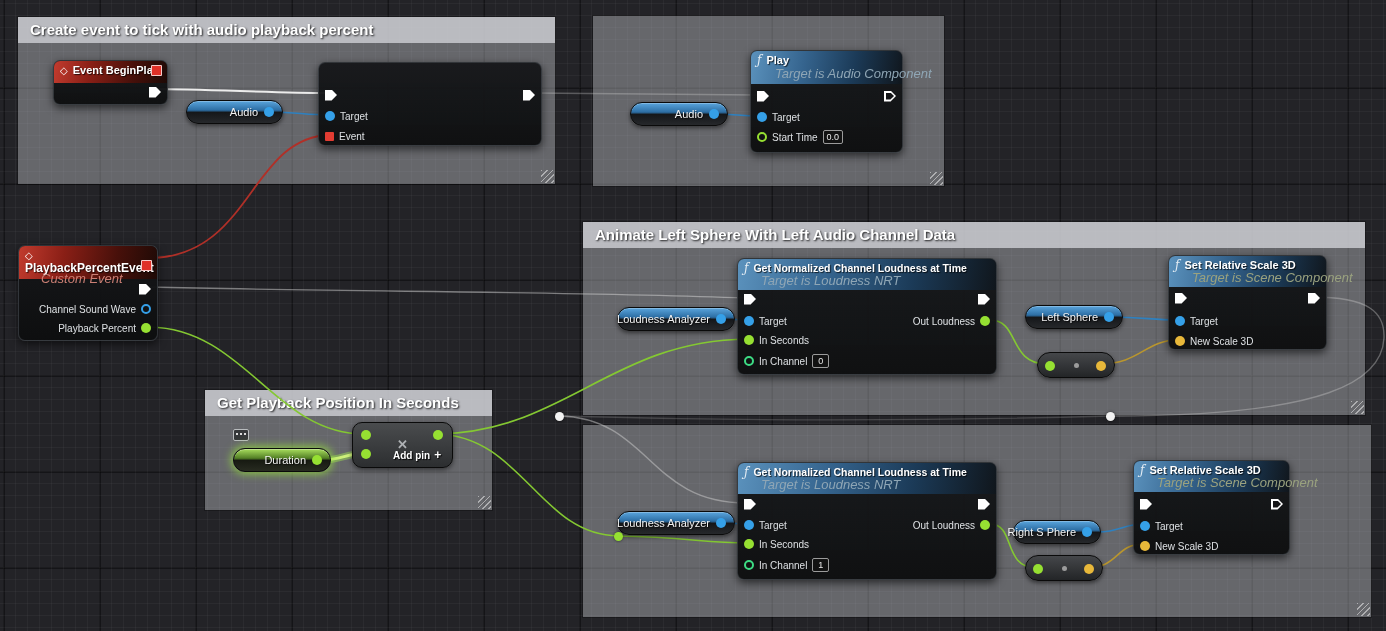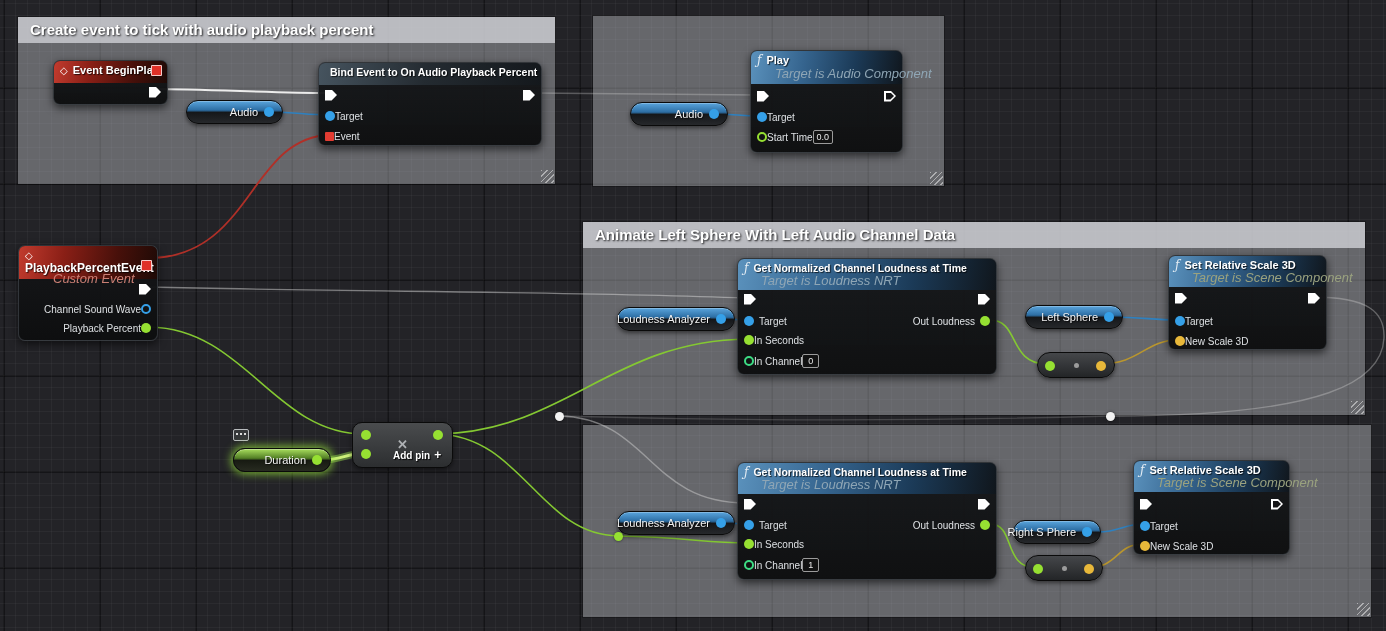--- a/index.html
+++ b/index.html
@@ -34,21 +34,21 @@
   .hdr-slate{background:linear-gradient(100deg,#46545f 0%,#242b31 48%,#14181c 100%);}
   .t{font-size:11px;font-weight:bold;color:#fff;text-shadow:1px 1px 1px rgba(0,0,0,0.75);line-height:13px;white-space:nowrap;}
   .s{font-size:13px;font-style:italic;line-height:11px;color:#8fa6b5;white-space:nowrap;}
   .s-olive{color:#9aa27f;}
   .s-red{color:#cb7f74;}
   .fnicon{font-family:"DejaVu Serif",serif;font-style:italic;font-size:12px;color:#e3ecf3;line-height:13px;}
   .evicon{font-size:10px;color:#fff;line-height:13px;}
   .bindicon{width:13px;height:11px;margin-top:1px;border-radius:1px;background:
     linear-gradient(180deg,#d8d2b8 0 3px,#8a8570 3px 4px,#cfc9ae 4px 7px,#8a8570 7px 8px,#c5bfa4 8px 11px);}
   .hsq{position:absolute;right:5px;top:5px;width:9px;height:9px;background:#e03128;border:1px solid rgba(255,255,255,0.75);border-radius:1px;}
-  .row{position:absolute;left:6px;right:6px;display:flex;align-items:center;height:16px;}
+  .row{position:absolute;left:6px;right:6px;display:flex;align-items:center;gap:5px;height:16px;}
   .row.r{flex-direction:row-reverse;}
   .row.spread{justify-content:space-between;}
   .side{display:flex;align-items:center;gap:5px;}
   .plabel{font-size:10px;color:#dde0e3;white-space:nowrap;}
   .valbox{border:1px solid #9b9b9b;background:#121212;color:#e9e9e9;font-size:9px;line-height:12px;
     padding:0 3px;border-radius:2px;min-width:9px;text-align:center;}
   
   .pexec{width:12px;height:11px;position:relative;flex:none;}
   .pexec::before{content:"";position:absolute;inset:0;background:#fff;
     clip-path:polygon(0 0,55% 0,100% 50%,55% 100%,0 100%);}
@@ -93,20 +93,24 @@
     <div class="ctitle">Create event to tick with audio playback percent</div>
     <div class="resize"></div>
   </div>
   <div class="comment" style="left:593px;top:16px;width:351px;height:170px;">
     <div class="resize"></div>
   </div>
   <div class="comment" style="left:583px;top:222px;width:782px;height:193px;">
     <div class="ctitle">Animate Left Sphere With Left Audio Channel Data</div>
     <div class="resize"></div>
   </div>
+  <div class="comment" style="left:205px;top:390px;width:287px;height:120px;">
+    <div class="ctitle">Get Playback Position In Seconds</div>
+    <div class="resize"></div>
+  </div>
   <div class="comment" style="left:583px;top:425px;width:788px;height:192px;">
     <div class="resize"></div>
   </div>
 
   <svg class="wires" viewBox="0 0 1386 631">
 
     <path d="M152,89 C205,89 275,93 327,93" stroke="#ececec" stroke-width="2" fill="none"></path>
     <path d="M532,93 C610,93 685,95 757,95" stroke="rgba(210,210,210,0.32)" stroke-width="1.5" fill="none"></path>
     <path d="M148,287 C350,292 555,291 746,298" stroke="rgba(215,215,215,0.5)" stroke-width="1.4" fill="none"></path>
     <path d="M1313,297 C1368,297 1385,312 1384,338 C1382,380 1330,416 1110,416" stroke="rgba(200,200,200,0.4)" stroke-width="1.4" fill="none"></path>
@@ -143,24 +147,20 @@
       <span class="evicon">◇</span>
       <span class="t">Event BeginPlay</span>
     </div>
     <div class="hsq" style="top:4px;"></div>
     <div class="row r" style="top:23px;">
       <span class="pexec"></span>
     </div>
   </div>
 
   <div class="node" style="left:318px;top:62px;width:224px;height:84px;">
-    <div class="hdr hdr-slate" style="height:22px;">
-      <span class="bindicon"></span>
-      <span class="t" style="font-size:10.5px;">Bind Event to On Audio Playback Percent</span>
-    </div>
     <div class="row spread" style="top:24px;">
       <span class="pexec"></span>
       <span class="pexec"></span>
     </div>
     <div class="row" style="top:45px;">
       <span class="pdot" style="background:#35a0e8;"></span>
       <span class="plabel">Target</span>
     </div>
     <div class="row" style="top:65px;">
       <span class="psq"></span>
@@ -186,21 +186,21 @@
       <span class="pdot hollow" style="border-color:#96e032;"></span>
       <span class="plabel">Start Time</span>
       <span class="valbox">0.0</span>
     </div>
   </div>
 
   <div class="node" style="left:18px;top:245px;width:140px;height:96px;">
     <div class="hdr hdr-red" style="height:33px;flex-wrap:wrap;row-gap:0;">
       <span class="evicon">◇</span>
       <span class="t" style="font-size:12px;">PlaybackPercentEvent</span>
-      <span class="s s-red" style="width:100%;margin-left:28px;margin-top:-2px;">Custom Event</span>
+      <span class="s s-red" style="width:100%;margin-left:16px;margin-top:-2px;">Custom Event</span>
     </div>
     <div class="hsq" style="top:14px;"></div>
     <div class="row r" style="top:35px;">
       <span class="pexec"></span>
     </div>
     <div class="row r" style="top:55px;">
       <span class="pdot hollow" style="border-color:#35a0e8;"></span>
       <span class="plabel">Channel Sound Wave</span>
     </div>
     <div class="row r" style="top:74px;">

